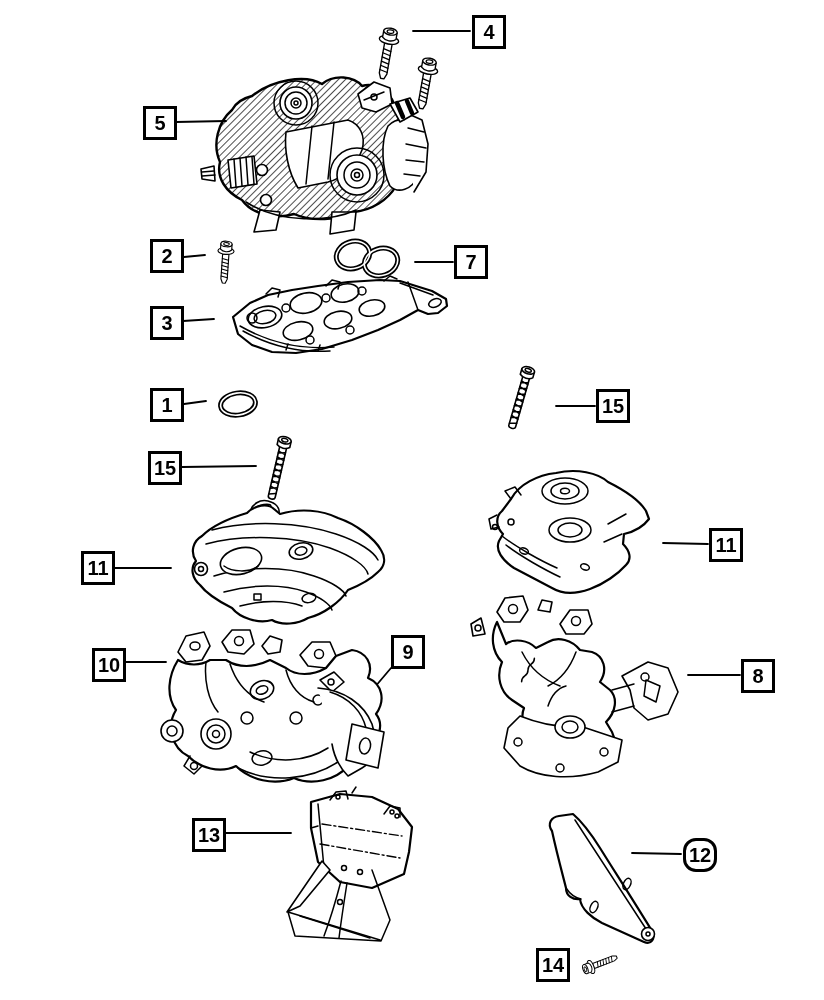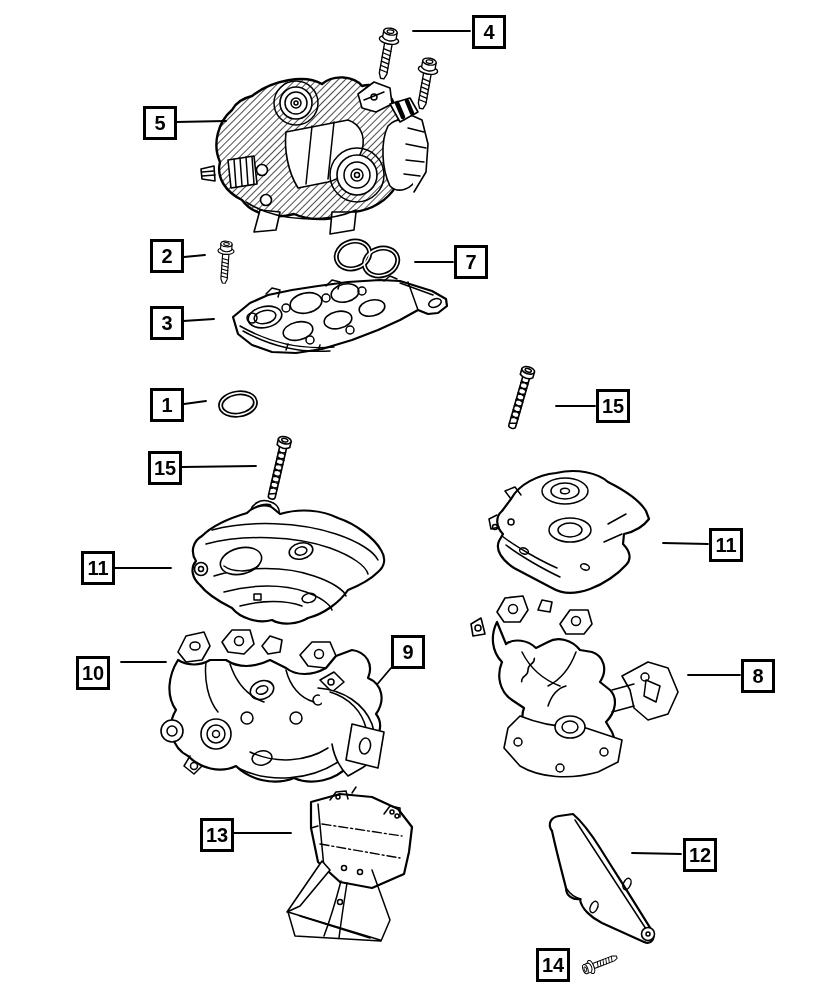--- a/index.html
+++ b/index.html
@@ -285,19 +285,19 @@
   <div class="callout" style="left:472px;top:15px;">4</div>
   <div class="callout" style="left:143px;top:106px;">5</div>
   <div class="callout" style="left:150px;top:239px;">2</div>
   <div class="callout" style="left:454px;top:245px;">7</div>
   <div class="callout" style="left:150px;top:306px;">3</div>
   <div class="callout" style="left:150px;top:388px;">1</div>
   <div class="callout" style="left:596px;top:389px;">15</div>
   <div class="callout" style="left:148px;top:451px;">15</div>
   <div class="callout" style="left:709px;top:528px;">11</div>
   <div class="callout" style="left:81px;top:551px;">11</div>
-  <div class="callout" style="left:76px;top:648px;margin-top:8px;">10</div>
+  <div class="callout" style="left:92px;top:648px;">10</div>
   <div class="callout" style="left:391px;top:635px;">9</div>
   <div class="callout" style="left:741px;top:659px;">8</div>
-  <div class="callout" style="left:200px;top:818px;">13</div>
-  <div class="callout" style="left:683px;top:838px;">12</div>
+  <div class="callout" style="left:192px;top:818px;">13</div>
+  <div class="callout" style="left:683px;top:838px;border-radius:13px;">12</div>
   <div class="callout" style="left:509px;top:948px;margin-left:27px;">14</div>
 </div>
 
 </body></html>

